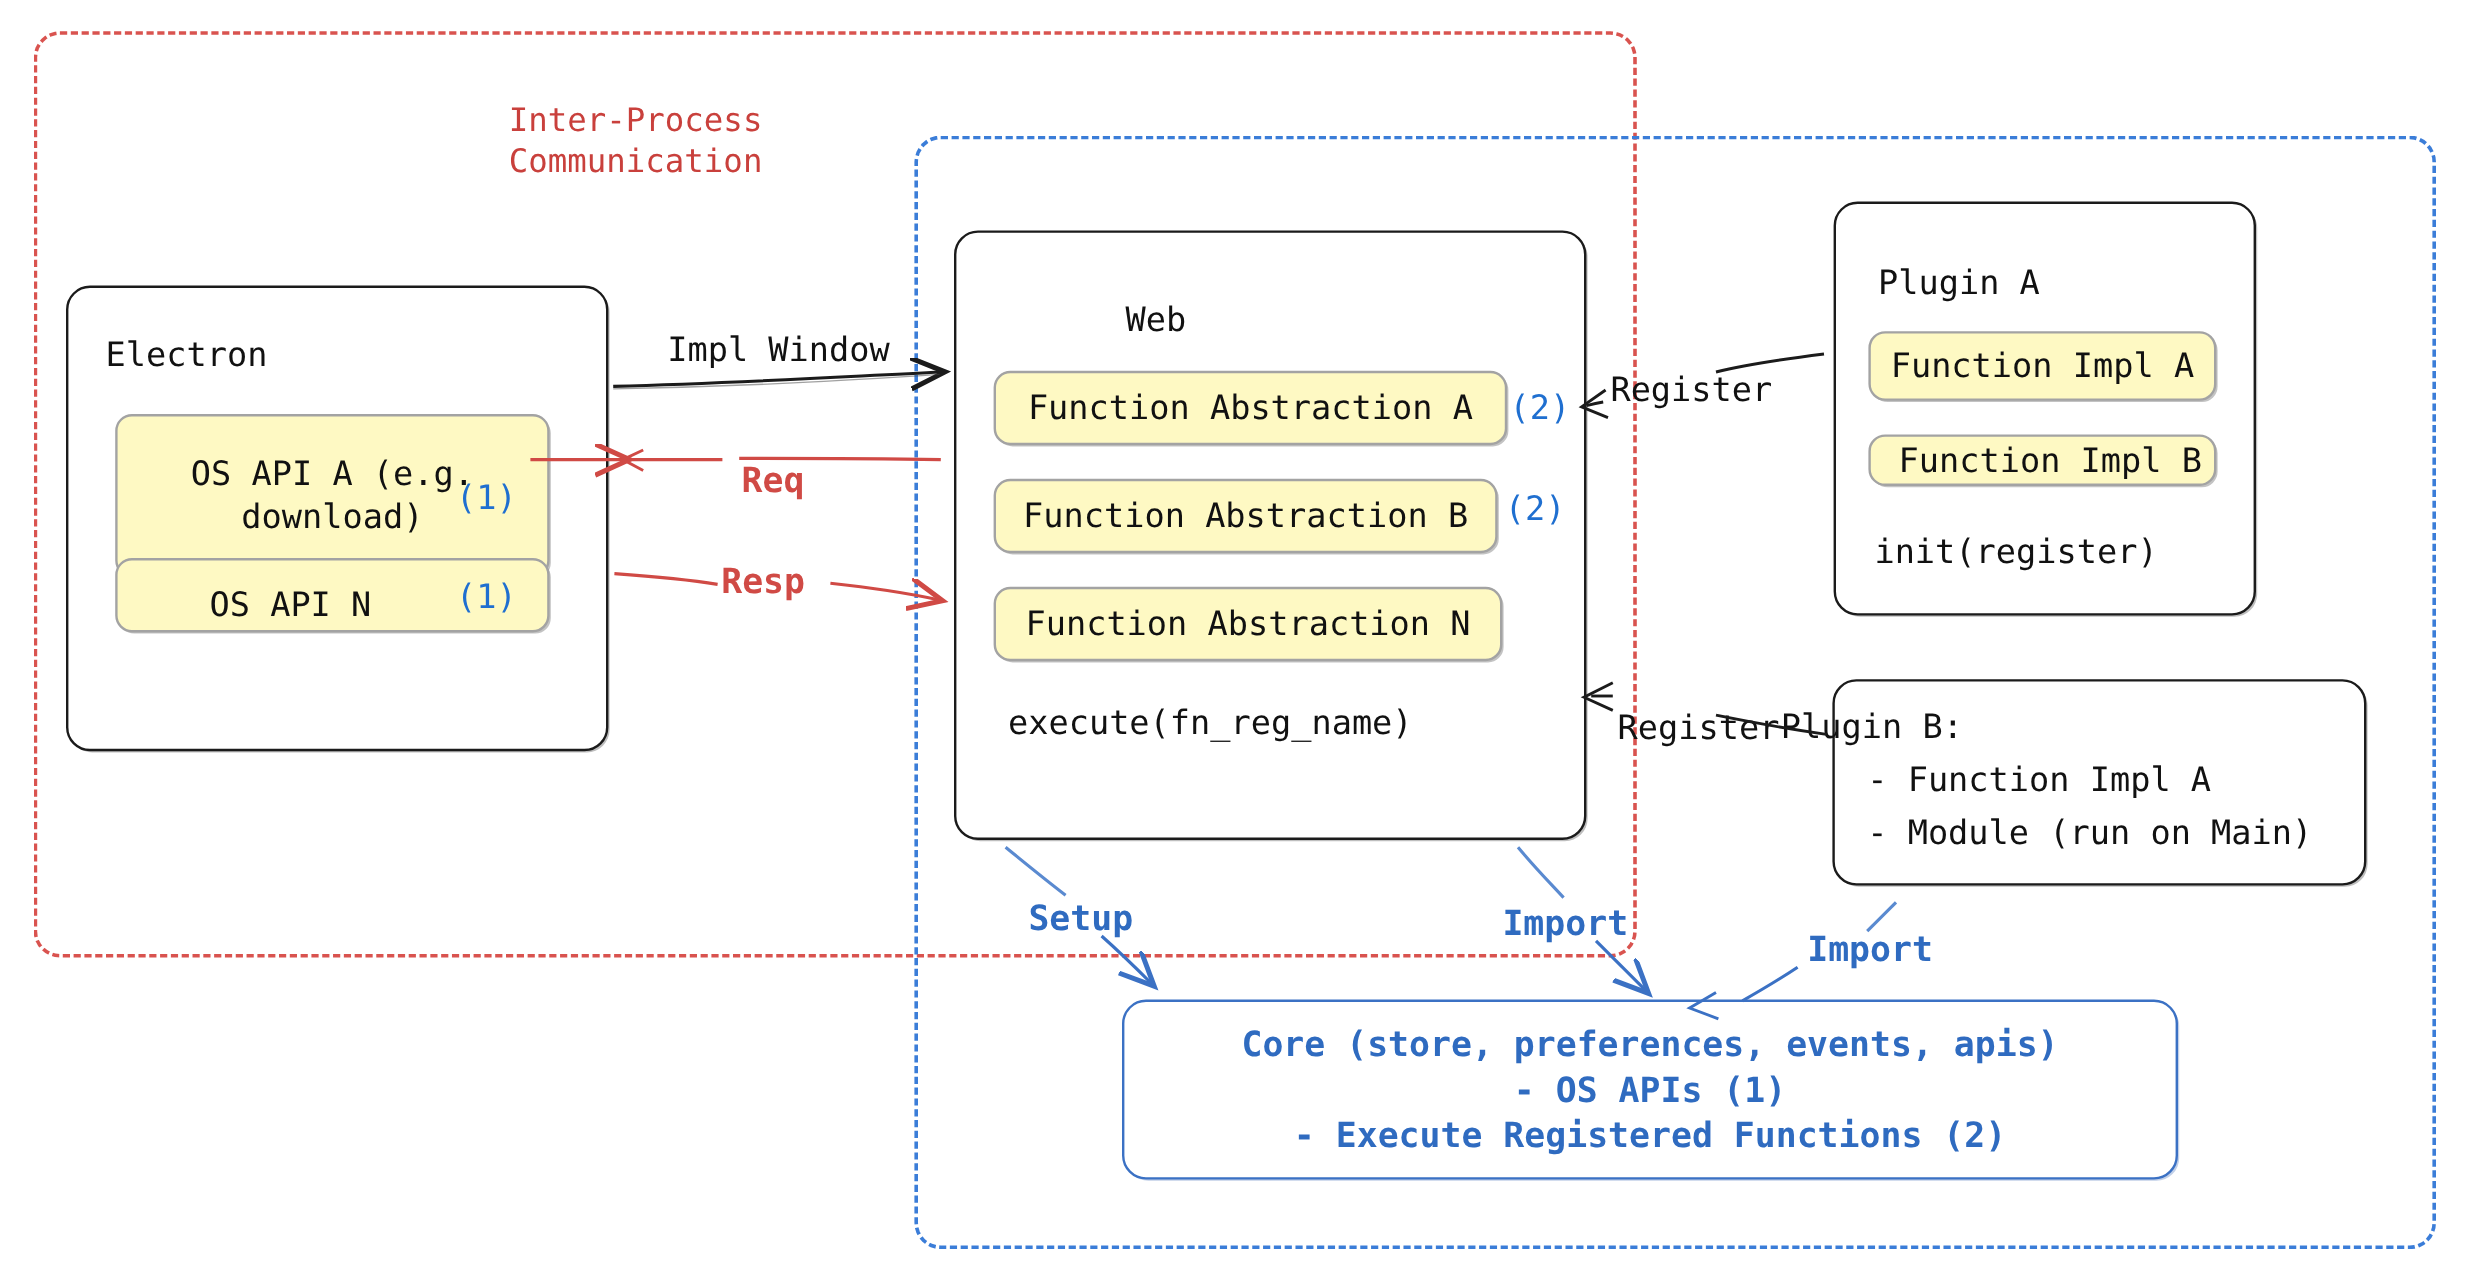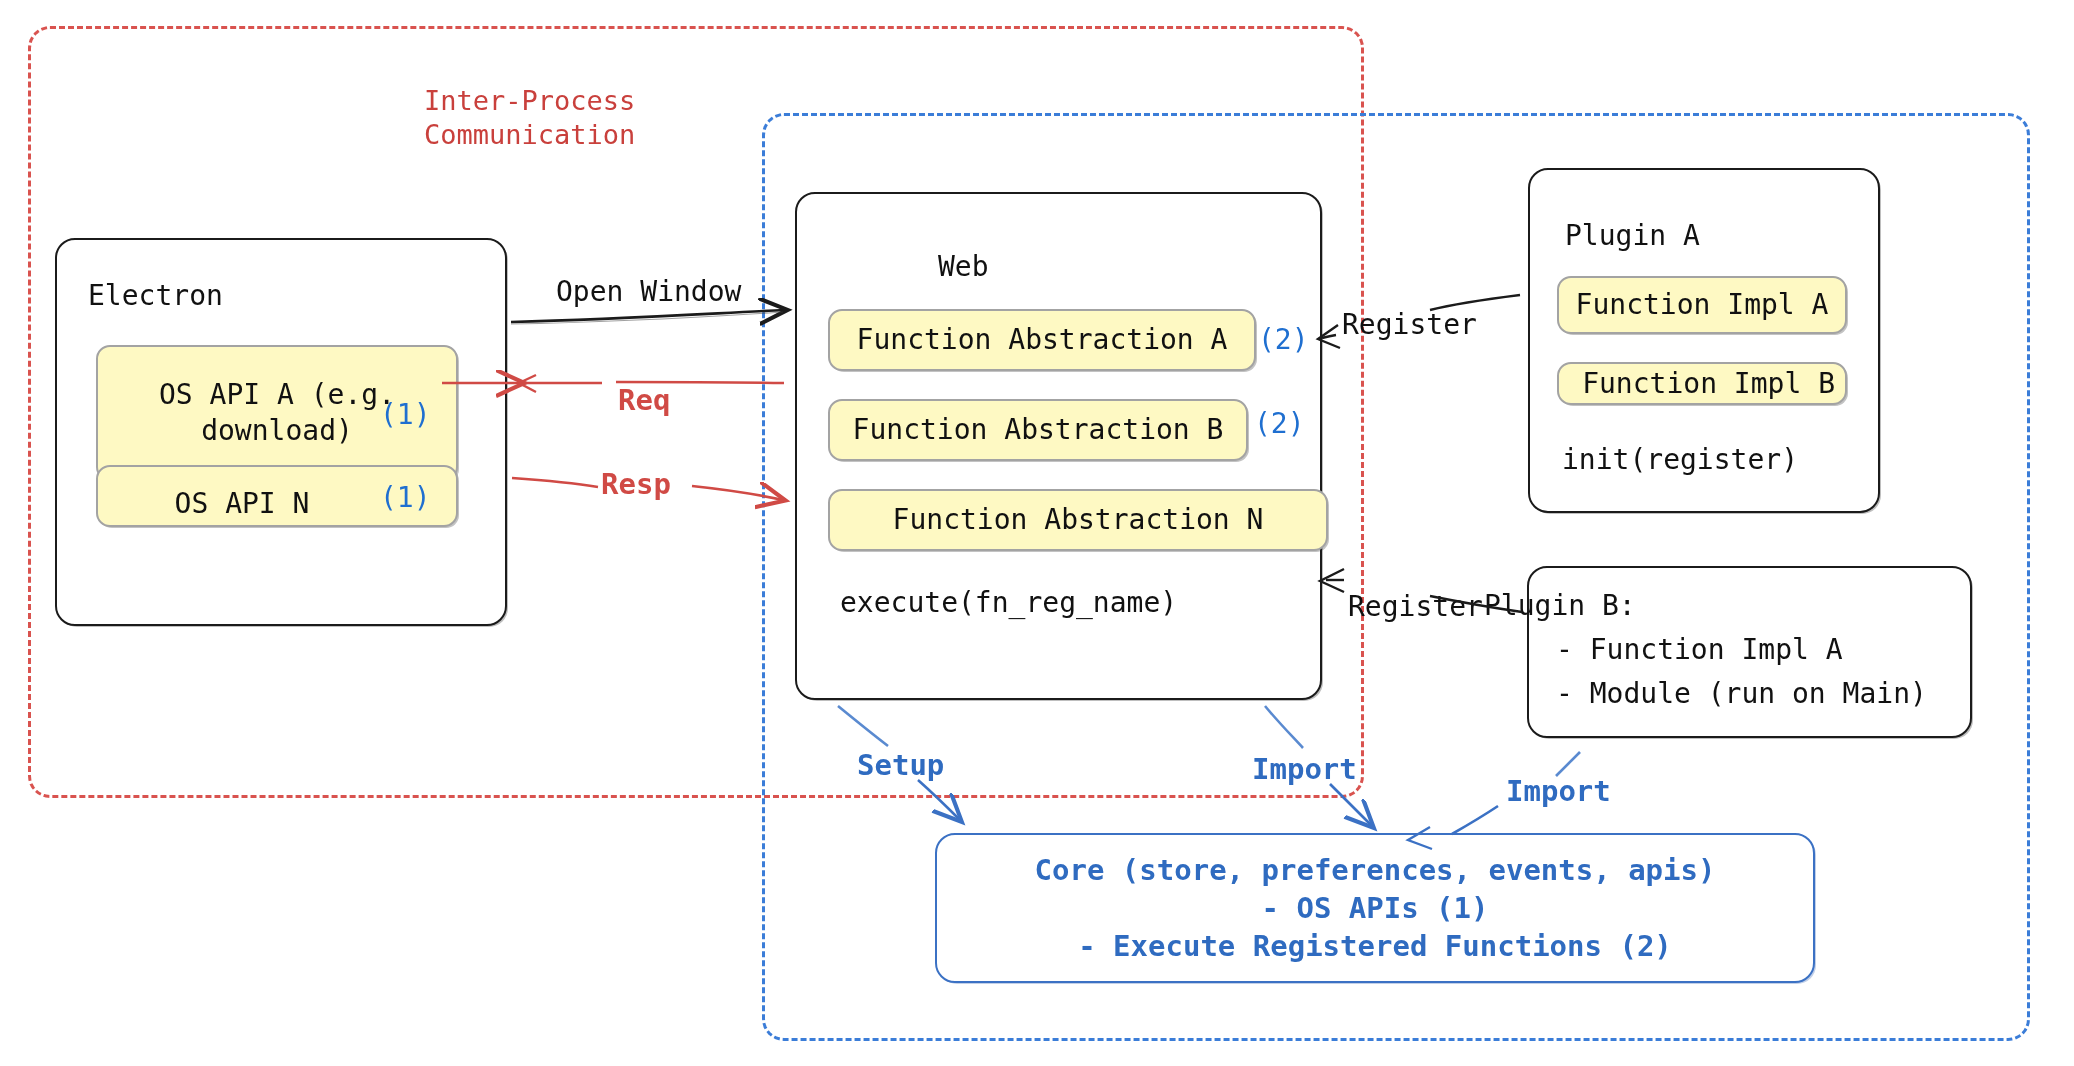--- a/index.html
+++ b/index.html
@@ -170,21 +170,21 @@
   <div class="hbox-inner" style="left:828px; top:309px; width:428px; height:62px;">
     <span class="inner-label">Function Abstraction A</span>
   </div>
   <div class="marker" style="left:1258px; top:323px;">(2)</div>
 
   <div class="hbox-inner" style="left:828px; top:399px; width:420px; height:62px;">
     <span class="inner-label">Function Abstraction B</span>
   </div>
   <div class="marker" style="left:1254px; top:407px;">(2)</div>
 
-  <div class="hbox-inner" style="left:828px; top:489px; width:500px; height:62px;align-items:center;">
+  <div class="hbox-inner" style="left:828px; top:489px; width:424px; height:62px;align-items:center;">
     <span class="inner-label">Function Abstraction N</span>
   </div>
 
   <div class="box-text" style="left:840px; top:585px;">execute(fn_reg_name)</div>
 
   <div class="hbox" style="left:1528px; top:168px; width:352px; height:345px;"></div>
 
   <div class="box-title" style="left:1565px; top:219px;">Plugin A</div>
 
   <div class="hbox-inner" style="left:1557px; top:276px; width:290px; height:58px;">
@@ -202,21 +202,21 @@
   <div class="box-text" style="left:1484px; top:588px;">Plugin B:</div>
   <div class="box-text" style="left:1556px; top:632px;">- Function Impl A</div>
   <div class="box-text" style="left:1556px; top:676px;">- Module (run on Main)</div>
 
   <div class="core-box" style="left:935px; top:833px; width:880px; height:150px;">
     <span class="core-line">Core (store, preferences, events, apis)</span>
     <span class="core-line">- OS APIs (1)</span>
     <span class="core-line">- Execute Registered Functions (2)</span>
   </div>
 
-  <div class="edge-label black" style="left:556px; top:275px;">Open Window</div>
+  <div class="edge-label black" style="left:556px; top:275px;">Impl Window</div>
 
   <div class="edge-label red" style="left:618px; top:383px;">Req</div>
 
   <div class="edge-label red" style="left:601px; top:467px;">Resp</div>
 
   <div class="edge-label black" style="left:1342px; top:308px;">Register</div>
 
   <div class="edge-label black" style="left:1348px; top:590px;">Register</div>
 
   <div class="edge-label blue" style="left:857px; top:748px;">Setup</div>

